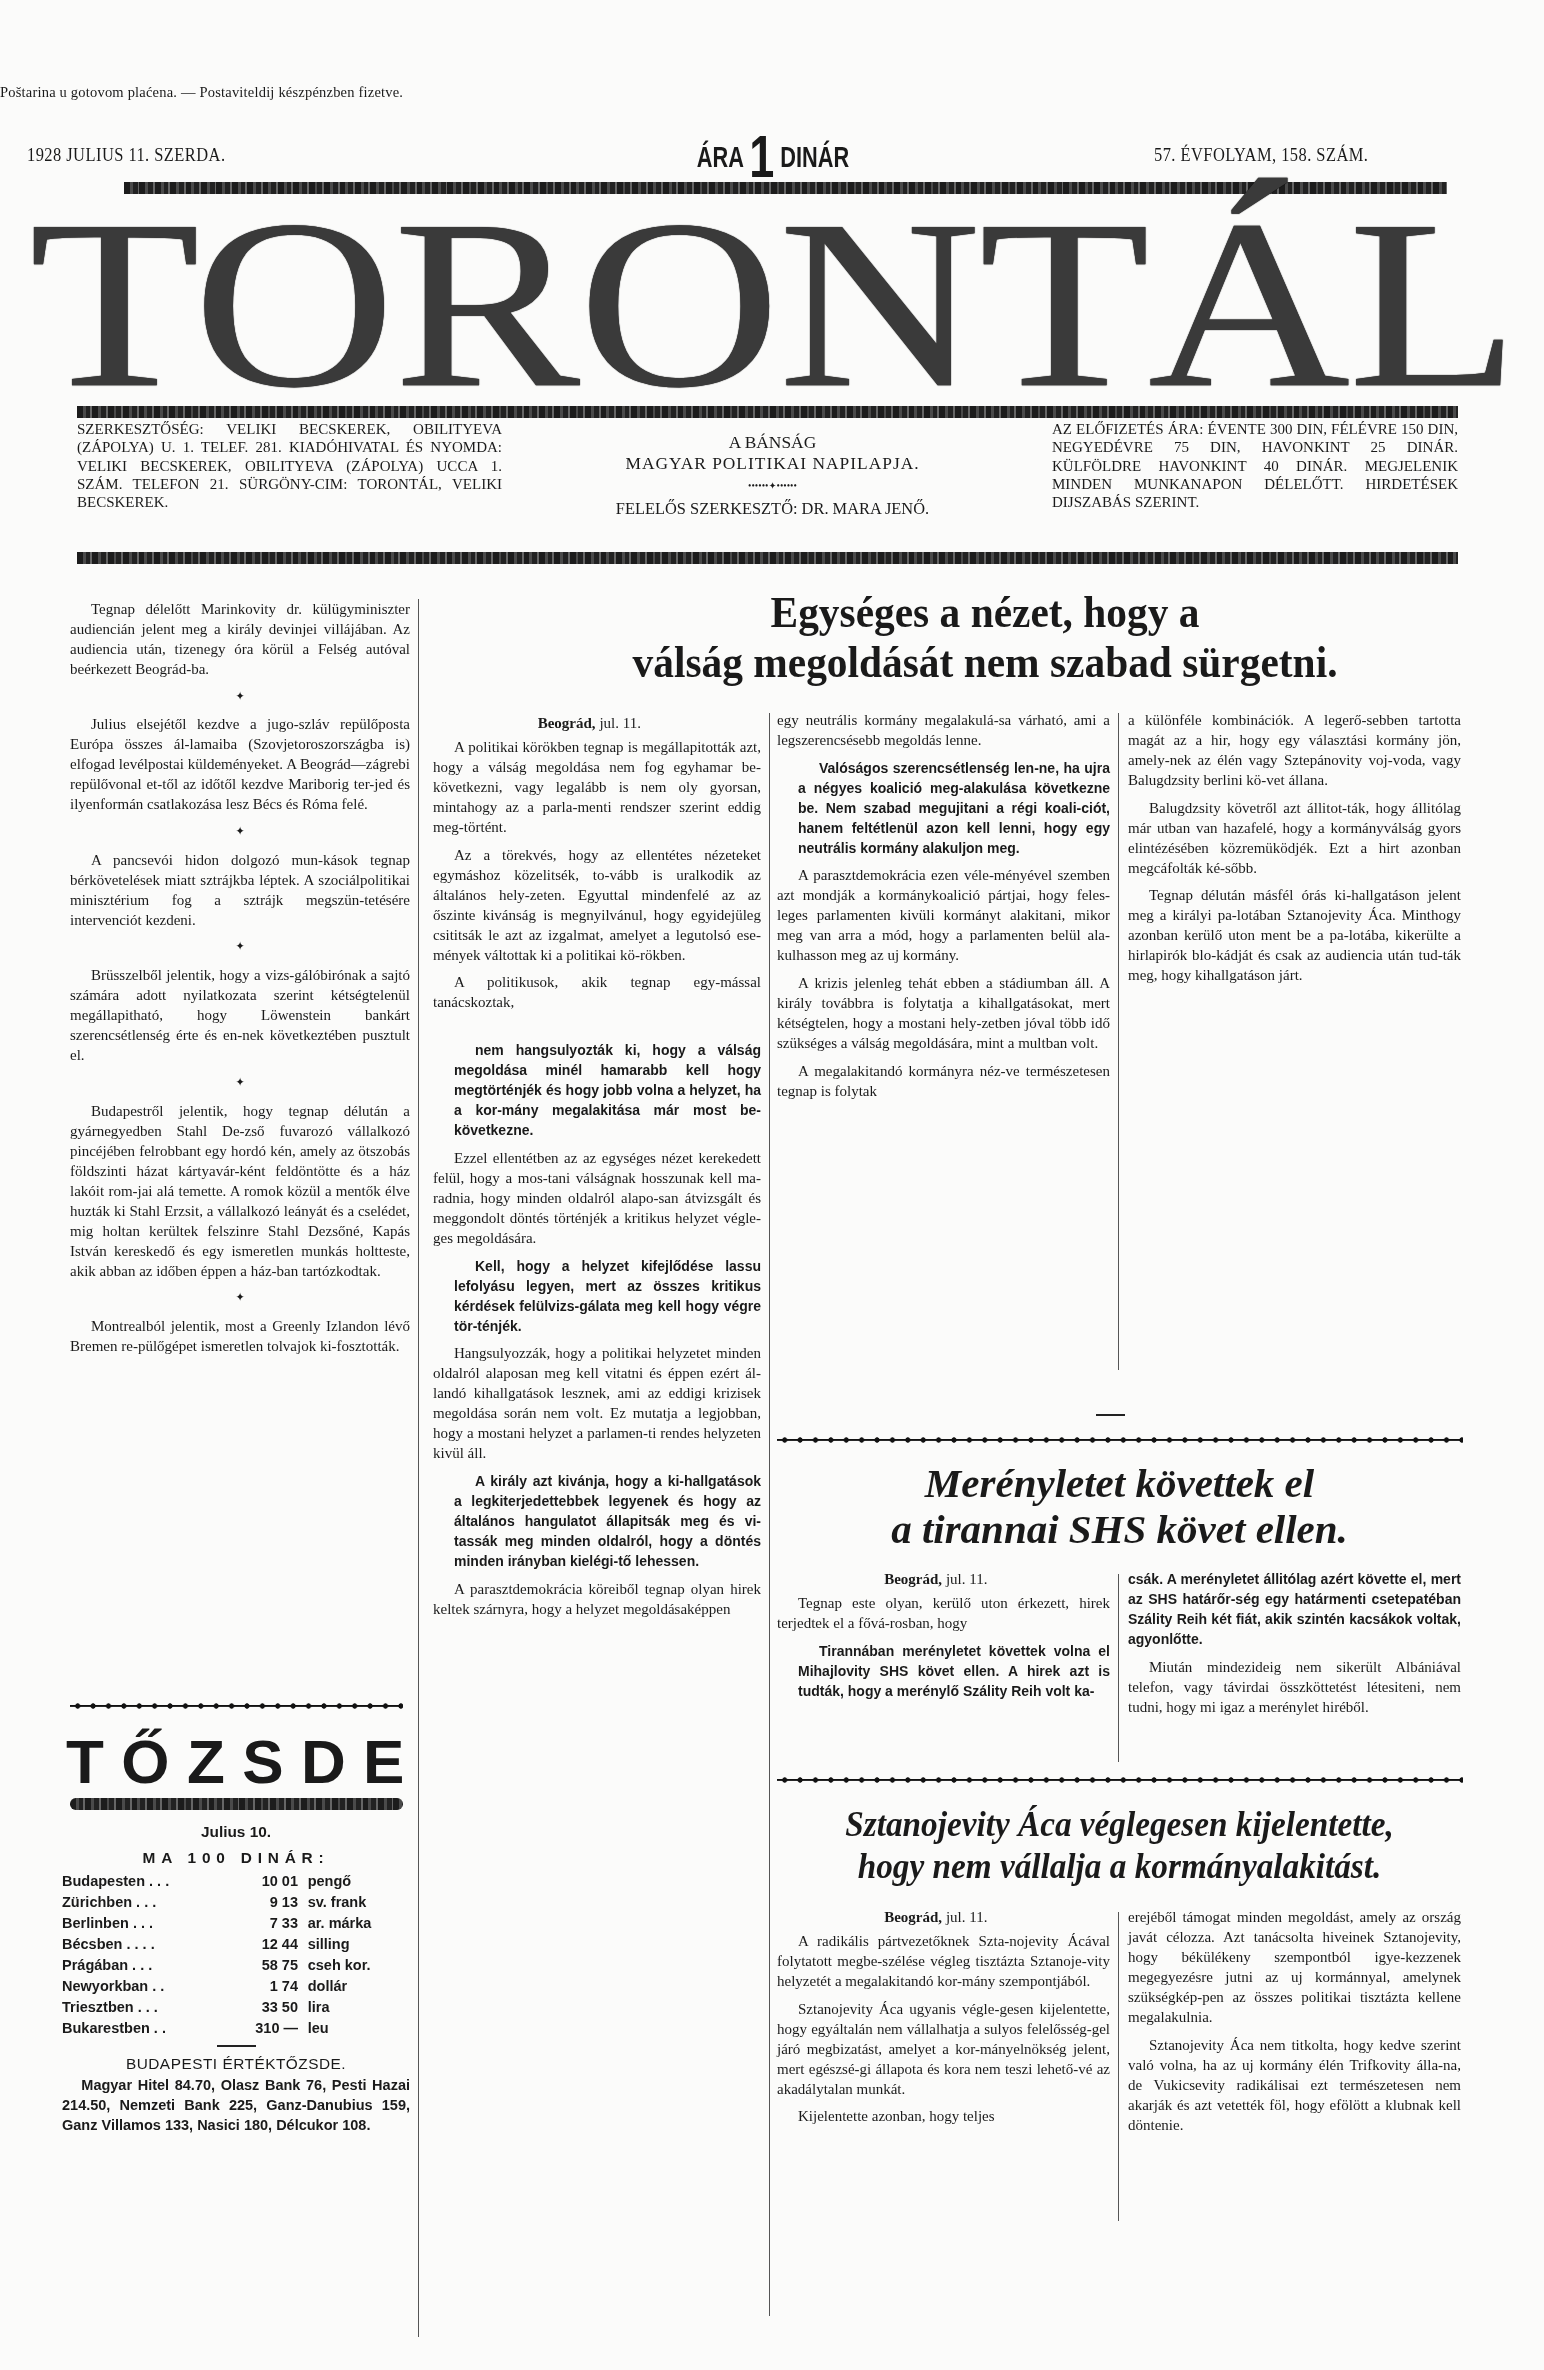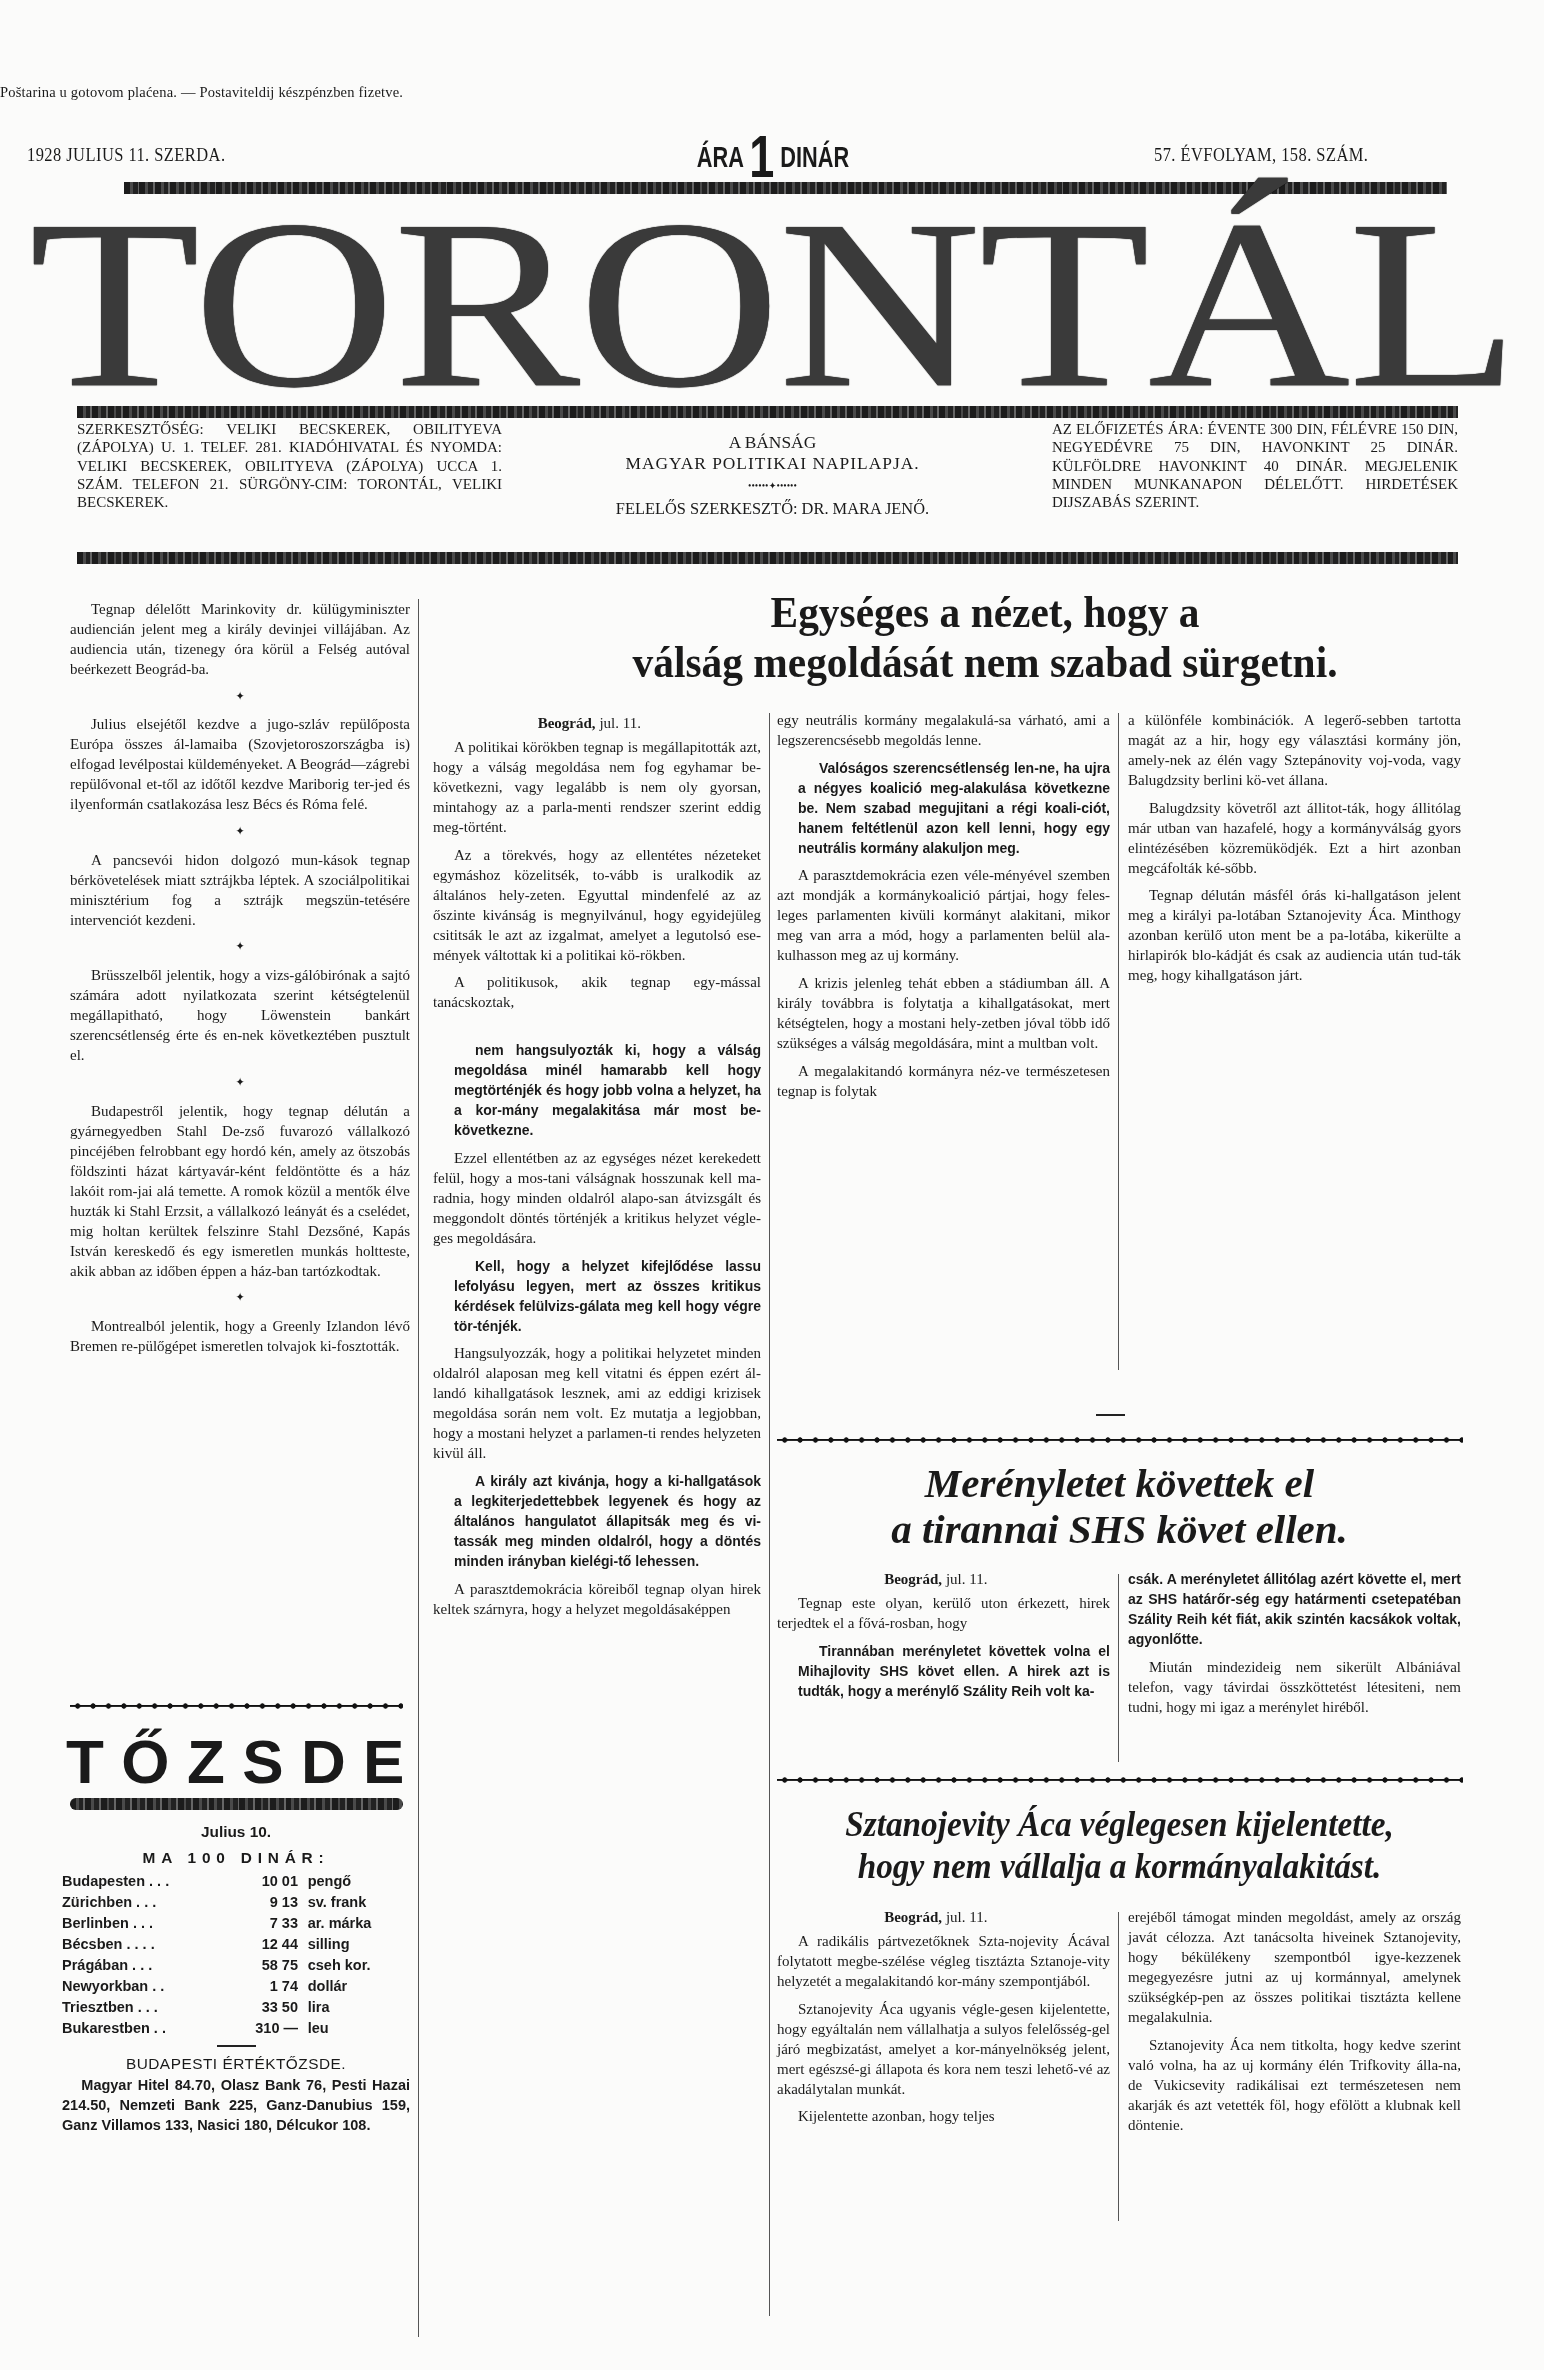--- a/index.html
+++ b/index.html
@@ -65,21 +65,21 @@
   <p>Tegnap délelőtt Marinkovity dr. külügyminiszter audiencián jelent meg a király devinjei villájában. Az audiencia után, tizenegy óra körül a Felség autóval beérkezett Beográd-ba.</p>
   <div class="star">✦</div>
   <p>Julius elsejétől kezdve a jugo-szláv repülőposta Európa összes ál-lamaiba (Szovjetoroszországba is) elfogad levélpostai küldeményeket. A Beográd—zágrebi repülővonal et-től az időtől kezdve Mariborig ter-jed és ilyenformán csatlakozása lesz Bécs és Róma felé.</p>
   <div class="star">✦</div>
   <p>A pancsevói hidon dolgozó mun-kások tegnap bérkövetelések miatt sztrájkba léptek. A szociálpolitikai minisztérium fog a sztrájk megszün-tetésére intervenciót kezdeni.</p>
   <div class="star">✦</div>
   <p>Brüsszelből jelentik, hogy a vizs-gálóbirónak a sajtó számára adott nyilatkozata szerint kétségtelenül megállapitható, hogy Löwenstein bankárt szerencsétlenség érte és en-nek következtében pusztult el.</p>
   <div class="star">✦</div>
   <p>Budapestről jelentik, hogy tegnap délután a gyárnegyedben Stahl De-zső fuvarozó vállalkozó pincéjében felrobbant egy hordó kén, amely az ötszobás földszinti házat kártyavár-ként feldöntötte és a ház lakóit rom-jai alá temette. A romok közül a mentők élve huzták ki Stahl Erzsit, a vállalkozó leányát és a cselédet, mig holtan kerültek felszinre Stahl Dezsőné, Kapás István kereskedő és egy ismeretlen munkás holtteste, akik abban az időben éppen a ház-ban tartózkodtak.</p>
   <div class="star">✦</div>
-  <p>Montrealból jelentik, hogy a Greenly Izlandon lévő Bremen re-pülőgépet ismeretlen tolvajok ki-fosztották.</p>
+  <p>Montrealból jelentik, most a Greenly Izlandon lévő Bremen re-pülőgépet ismeretlen tolvajok ki-fosztották.</p>
 </div>
 
 <div class="abs dotted" style="top:1701px;left:70px;width:333px;"></div>
 <div class="abs tozsde" style="top:1728px;">TŐZSDE</div>
 <div class="abs rule" style="top:1798px;left:70px;width:333px;height:11.6px;border-radius:5.8px;"></div>
 <div class="abs ttable" style="top:1819px;left:62px;width:348px;">
   <div style="text-align:center;font-size:15.4px;line-height:25px;">Julius 10.</div>
   <div style="text-align:center;font-size:15.4px;letter-spacing:5.8px;line-height:27px;">MA 100 DINÁR:</div>
   <div id="rate-rows">
       <div class="row">

